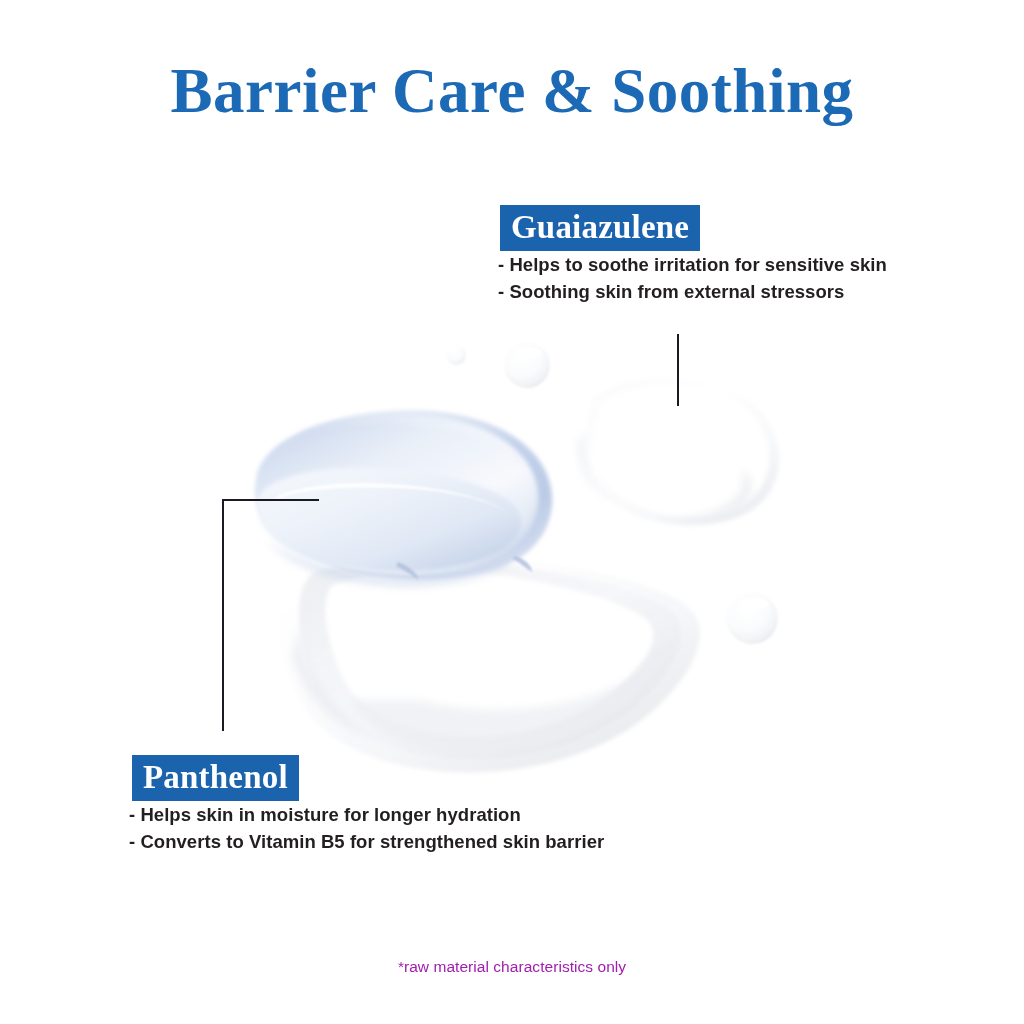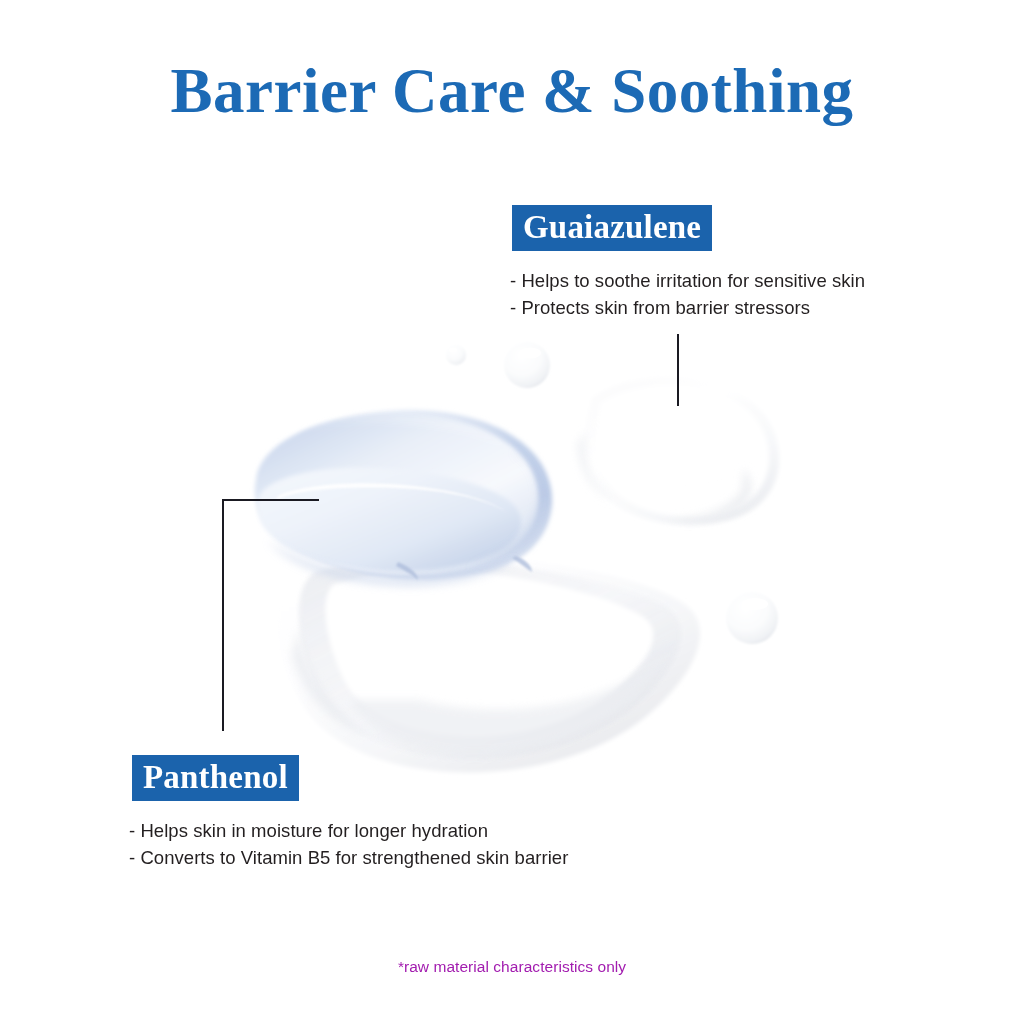--- a/index.html
+++ b/index.html
@@ -59,30 +59,31 @@
     font-family: "Liberation Serif", "DejaVu Serif", serif;
     font-weight: bold;
     font-size: 33px;
     line-height: 1;
     padding: 6px 11px 7px 11px;
     letter-spacing: 0.2px;
     white-space: nowrap;
   }
 
   .callout-body {
-    margin-top: 16px;
+    margin-top: 0;
     color: #231f20;
     font-size: 18.5px;
     line-height: 27px;
     letter-spacing: 0.05px;
     white-space: nowrap;
+    font-weight: bold;
   }
   .callout-body .bullet-line { display: block; }
 
-  #callout-guaiazulene { left: 512px; top: 205px; }
+  #callout-guaiazulene { left: 500px; top: 205px; }
   #callout-guaiazulene .callout-body { margin-left: -2px; }
 
   #callout-panthenol { left: 132px; top: 755px; }
   #callout-panthenol .callout-body { margin-left: -3px; }
 
   
   .leader {
     position: absolute;
     background: #1a1a22;
   }
@@ -289,21 +290,21 @@
   </svg>
 
   <div class="leader" id="leader-guaiazulene-vertical"></div>
   <div class="leader" id="leader-panthenol-horizontal"></div>
   <div class="leader" id="leader-panthenol-vertical"></div>
 
   <div class="callout" id="callout-guaiazulene">
     <div class="callout-chip">Guaiazulene</div>
     <div class="callout-body">
       <span class="bullet-line">- Helps to soothe irritation for sensitive skin</span>
-      <span class="bullet-line">- Protects skin from barrier stressors</span>
+      <span class="bullet-line">- Soothing skin from external stressors</span>
     </div>
   </div>
 
   <div class="callout" id="callout-panthenol">
     <div class="callout-chip">Panthenol</div>
     <div class="callout-body">
       <span class="bullet-line">- Helps skin in moisture for longer hydration</span>
       <span class="bullet-line">- Converts to Vitamin B5 for strengthened skin barrier</span>
     </div>
   </div>

